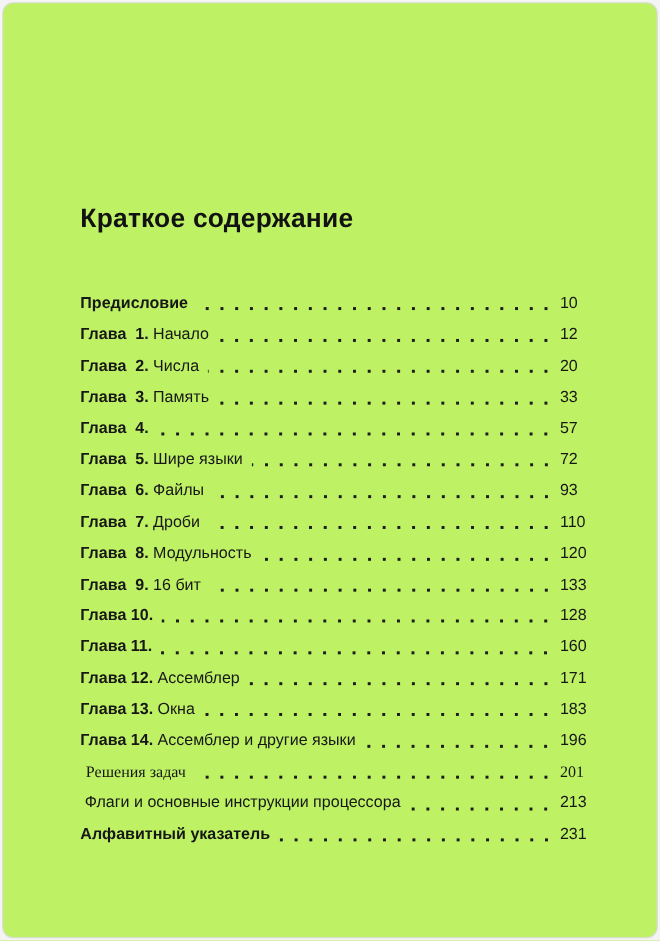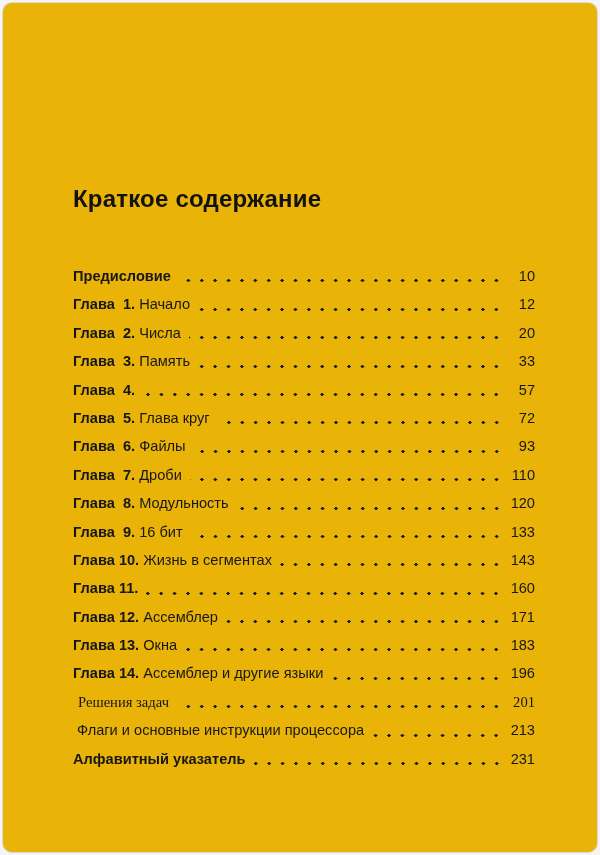--- a/index.html
+++ b/index.html
@@ -6,21 +6,21 @@
   html, body { width: 600px; height: 855px; }
   body {
     background: #f4f4f4;
     font-family: "Liberation Sans", "DejaVu Sans", sans-serif;
     position: relative;
   }
   .page {
     position: absolute;
     left: 2px; top: 2px;
     width: 596px; height: 851px;
-    background: #eab308;
+    background: #bef264;
     border: 1px solid #dadada;
     border-radius: 10px;
     padding: 182px 62px 40px 70px;
     overflow: hidden;
   }
   .page-title {
     font-size: 24px;
     font-weight: bold;
     color: #121212;
     letter-spacing: 0.2px;
@@ -43,21 +43,21 @@
     align-self: stretch;
     min-width: 12px;
     margin: 0 6px 0 8px;
     background-image: radial-gradient(circle 1.5px at 6.7px calc(100% - 9.5px), #1c1c1c 98%, rgba(0,0,0,0) 100%);
     background-size: 13.4px 100%;
     background-repeat: repeat-x;
     background-position: right top;
   }
   .pagenum {
     min-width: 26px;
-    text-align: right;
+    text-align: left;
     white-space: pre;
   }
 </style>
 </head>
 <body>
 
 <div class="page">
   <h1 class="page-title">Краткое содержание</h1>
   <div class="toc" id="toc-list">
   <div class="toc-row">
@@ -89,21 +89,21 @@
   </div>
 
   <div class="toc-row">
     <span class="prefix">Глава  4.</span>
     <span class="leader"></span>
     <span class="pagenum">57</span>
   </div>
 
   <div class="toc-row">
     <span class="prefix">Глава  5.</span>
-    <span class="title-part"> Глава круг</span>
+    <span class="title-part"> Шире языки</span>
     <span class="leader"></span>
     <span class="pagenum">72</span>
   </div>
 
   <div class="toc-row">
     <span class="prefix">Глава  6.</span>
     <span class="title-part"> Файлы</span>
     <span class="leader"></span>
     <span class="pagenum">93</span>
   </div>
@@ -124,23 +124,22 @@
 
   <div class="toc-row">
     <span class="prefix">Глава  9.</span>
     <span class="title-part"> 16 бит</span>
     <span class="leader"></span>
     <span class="pagenum">133</span>
   </div>
 
   <div class="toc-row">
     <span class="prefix">Глава 10.</span>
-    <span class="title-part"> Жизнь в сегментах</span>
     <span class="leader"></span>
-    <span class="pagenum">143</span>
+    <span class="pagenum">128</span>
   </div>
 
   <div class="toc-row">
     <span class="prefix">Глава 11.</span>
     <span class="leader"></span>
     <span class="pagenum">160</span>
   </div>
 
   <div class="toc-row">
     <span class="prefix">Глава 12.</span>

